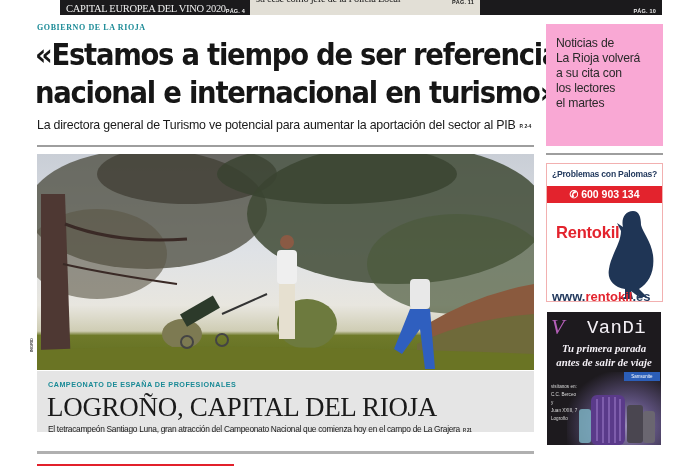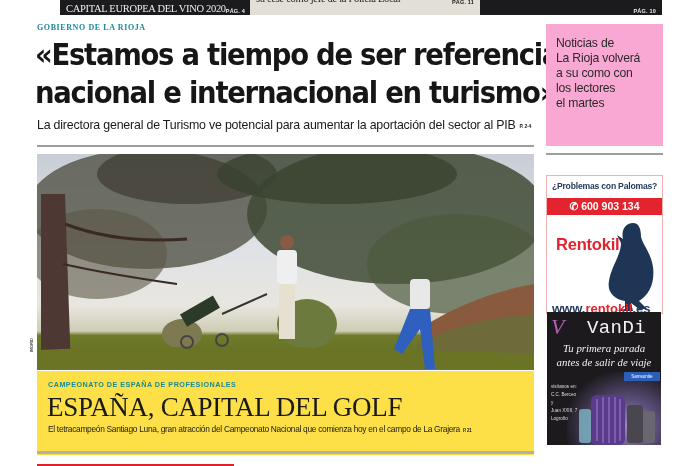--- a/index.html
+++ b/index.html
@@ -23,45 +23,45 @@
   .subhead .pg { font-size: 5px; font-weight: bold; margin-left: 4px; vertical-align: middle; }
   .rule { position: absolute; height: 2px; background: #9e9e9e; }
 
   
   .photo { position: absolute; left: 37px; top: 154px; width: 497px; height: 216px; overflow: hidden;
            background: linear-gradient(180deg, #c9ced6 0%, #dfe2e6 45%, #e8e6df 70%, #cfcdb4 82%, #6f7a2a 84%, #5e6b1f 100%); }
   .photo svg { position: absolute; left: 0; top: 0; }
   .credit { position: absolute; left: 29px; top: 352px; font-size: 4px; font-weight: bold; color: #333; transform: rotate(-90deg); transform-origin: left top; }
 
   
-  .caption-box { position: absolute; left: 37px; top: 371px; width: 497px; height: 84px; background: #fde047; }
+  .caption-box { position: absolute; left: 37px; top: 371px; width: 497px; height: 61px; background: #e5e5e5; }
   .cap-kicker { position: absolute; left: 11px; top: 9px; font-size: 7.2px; font-weight: bold; color: #1a8a96; letter-spacing: 0.5px; }
   .cap-title { position: absolute; left: 10px; top: 21px; font-family: "Liberation Serif", serif; font-size: 27px; line-height: 30px; color: #1a1a1a; letter-spacing: -0.3px; white-space: nowrap; }
   .cap-text { position: absolute; left: 11px; top: 53px; font-size: 8.4px; color: #1a1a1a; white-space: nowrap; letter-spacing: -0.3px; }
   .cap-text .pg { font-size: 4.5px; font-weight: bold; margin-left: 3px; }
 
   .red-strip { position: absolute; left: 37px; top: 464px; width: 197px; height: 2px; background: #e2202b; }
 
   
   .notice { position: absolute; left: 546px; top: 24px; width: 117px; height: 122px; background: #f9a8d4; padding: 12px 0 12px 10px; }
   .notice-line { font-size: 12.2px; line-height: 15px; color: #2a2a2a; white-space: nowrap; letter-spacing: -0.2px; }
 
-  .ad1 { position: absolute; left: 546px; top: 163px; width: 117px; height: 139px; background: #ffffff; border: 1px solid #f2b0b0; margin-top: 12px; }
+  .ad1 { position: absolute; left: 546px; top: 163px; width: 117px; height: 139px; background: #ffffff; border: 1px solid #f2b0b0; }
   .ad1-q { position: absolute; left: 0; top: 5px; width: 115px; text-align: center; font-size: 8.6px; font-weight: bold; color: #233a5e; letter-spacing: -0.2px; }
   .ad1-phone { position: absolute; left: 0; top: 22px; width: 115px; height: 17px; background: #e3232d; color: #ffffff; font-size: 10.5px; font-weight: bold; text-align: center; line-height: 17px; }
   .ad1-brand { position: absolute; left: 9px; top: 59px; font-size: 16.5px; font-weight: bold; color: #e3232d; letter-spacing: -0.2px; }
   .ad1-url { position: absolute; left: 5px; top: 125px; font-size: 13px; font-weight: bold; color: #233a5e; }
   .ad1-url .red { color: #e3232d; }
   .ad1 svg { position: absolute; left: 56px; top: 45px; }
 
   .ad2 { position: absolute; left: 547px; top: 312px; width: 114px; height: 133px; background: #1d1a1e; overflow: hidden; }
   .ad2 .glow { position: absolute; left: 20px; top: 60px; width: 110px; height: 90px; background: radial-gradient(ellipse at 55% 60%, #9a8db8 0%, #5a4e78 35%, #1d1a1e 75%); }
   .ad2-logo { position: absolute; left: 40px; top: 5px; font-family: Liberation Mono, monospace; font-size: 19px; color: #f4f0f6; letter-spacing: 0.4px; }
   .ad2-mark { position: absolute; left: 4px; top: 2px; font-family: "Liberation Serif", serif; font-style: italic; font-size: 22px; color: #b45fb8; }
-  .ad2-tag1, .ad2-tag2 { position: absolute; left: 0; width: 114px; text-align: center; font-family: "Liberation Serif", serif; font-style: italic; font-weight: normal; color: #f4f0f6; font-size: 10.8px; white-space: nowrap; }
+  .ad2-tag1, .ad2-tag2 { position: absolute; left: 0; width: 114px; text-align: center; font-family: "Liberation Serif", serif; font-style: italic; font-weight: bold; color: #f4f0f6; font-size: 10.8px; white-space: nowrap; }
   .ad2-tag1 { top: 30px; } .ad2-tag2 { top: 44px; }
   .ad2-brandtag { position: absolute; left: 77px; top: 60px; width: 36px; height: 9px; background: #2b5eb8; color: #ffffff; font-size: 4.5px; line-height: 9px; text-align: center; }
   .ad2-addr { position: absolute; left: 4px; top: 60px; font-size: 4.6px; line-height: 8px; color: #dddddd; }
   .ad2 svg { position: absolute; left: 30px; top: 75px; }
 </style>
 </head>
 <body>
 
 <div class="topbar">
   <div class="tb-seg tb-seg1">
@@ -120,32 +120,32 @@
     <rect x="242" y="130" width="16" height="55" fill="#e6e0d0"></rect>
 
     <rect x="373" y="125" width="20" height="30" rx="4" fill="#e8e8e8"></rect>
     <path d="M373 155 L393 155 L398 215 L388 215 L383 175 L365 200 L357 195 Z" fill="#2f5fbf"></path>
   </svg>
 </div>
 <div class="credit">INGRID</div>
 
 <div class="caption-box">
   <div class="cap-kicker">CAMPEONATO DE ESPAÑA DE PROFESIONALES</div>
-  <div class="cap-title">ESPAÑA, CAPITAL DEL GOLF</div>
+  <div class="cap-title">LOGROÑO, CAPITAL DEL RIOJA</div>
   <div class="cap-text">
     <span>El tetracampeón Santiago Luna, gran atracción del Campeonato Nacional que comienza hoy en el campo de La Grajera</span><span class="pg">P. 21</span>
   </div>
 </div>
 <div class="rule" style="left:37px;top:451px;width:497px;height:3px;background:#b0b0b0;"></div>
 <div class="red-strip"></div>
 
 <div class="notice">
   <div class="notice-line">Noticias de</div>
   <div class="notice-line">La Rioja volverá</div>
-  <div class="notice-line">a su como con</div>
+  <div class="notice-line">a su cita con</div>
   <div class="notice-line">los lectores</div>
   <div class="notice-line">el martes</div>
 </div>
 <div class="rule" style="left:546px;top:153px;width:117px;"></div>
 
 <div class="ad1">
   <div class="ad1-q">¿Problemas con Palomas?</div>
   <div class="ad1-phone">
     <span>✆ </span><span>600 903 134</span>
   </div>

